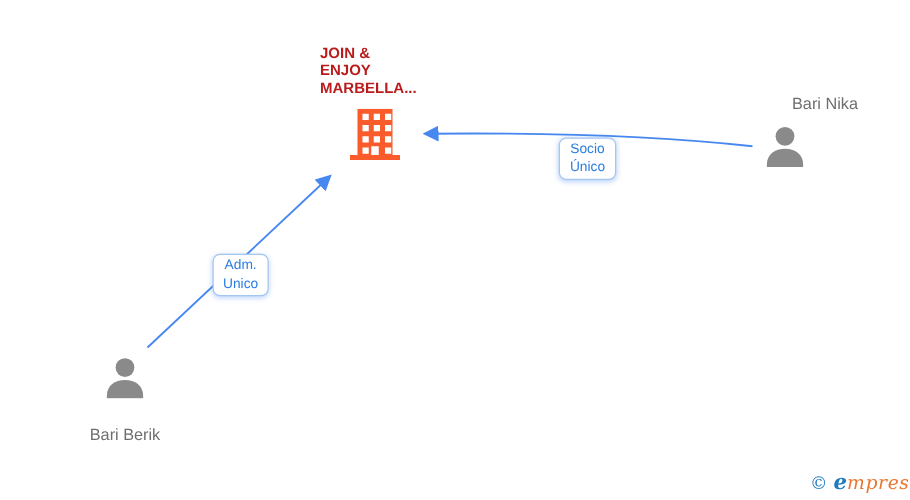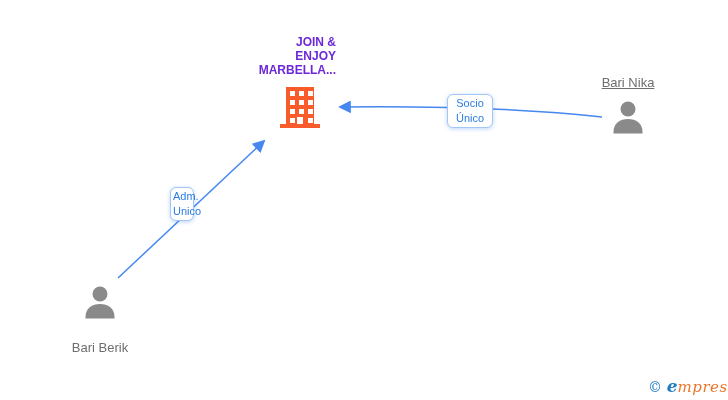--- a/index.html
+++ b/index.html
@@ -13,55 +13,56 @@
     overflow: hidden;
   }
   .abs { position: absolute; }
 
   
   #edges-svg { left: 0; top: 0; width: 728px; height: 400px; }
 
   
   .company-title {
     left: 256px; top: 35px; width: 80px;
-    text-align: right;
+    text-align: left;
     font-size: 12px; font-weight: bold;
     line-height: 14px;
-    color: #6d28d9;
+    color: #b91c1c;
     cursor: pointer;
   }
   .building { left: 280px; top: 87px; width: 40px; height: 41px; cursor: pointer; }
 
   
   .person-name {
     width: 100px; text-align: center;
     font-size: 13px; color: #6e6e6e;
     cursor: pointer;
   }
-  .name-nika  { left: 578px; top: 75px; text-decoration: underline; }
+  .name-nika  { left: 610px; top: 75px; }
   .name-berik { left: 50px;  top: 340px; }
   .person-icon { width: 34px; height: 34px; cursor: pointer; }
   .icon-nika  { left: 611px; top: 100px; }
   .icon-berik { left: 83px;  top: 285px; }
 
   
   .relation-label {
     background: #ffffff;
     border: 1px solid #a3c6f2;
     border-radius: 6px;
     box-shadow: 0 1px 4px rgba(66,133,244,0.35);
     color: #2a7de1;
     font-size: 11px;
     line-height: 15px;
     text-align: center;
     padding: 1px 2px;
     cursor: pointer;
+    margin-top: 16px;
   }
   .label-socio { left: 447px; top: 94px;  width: 46px; }
-  .label-adm   { left: 170px; top: 187px; width: 24px; }
+  .label-adm   { left: 170px; top: 187px; width: 45px; }
 
   
   .brand {
     left: 648px; top: 376px;
     font-size: 15px;
     white-space: nowrap;
     cursor: pointer;
     font-family: "DejaVu Serif", serif;
   }
   .brand .copy   { color: #1f7bc0; font-size: 14px; font-style: normal; }

